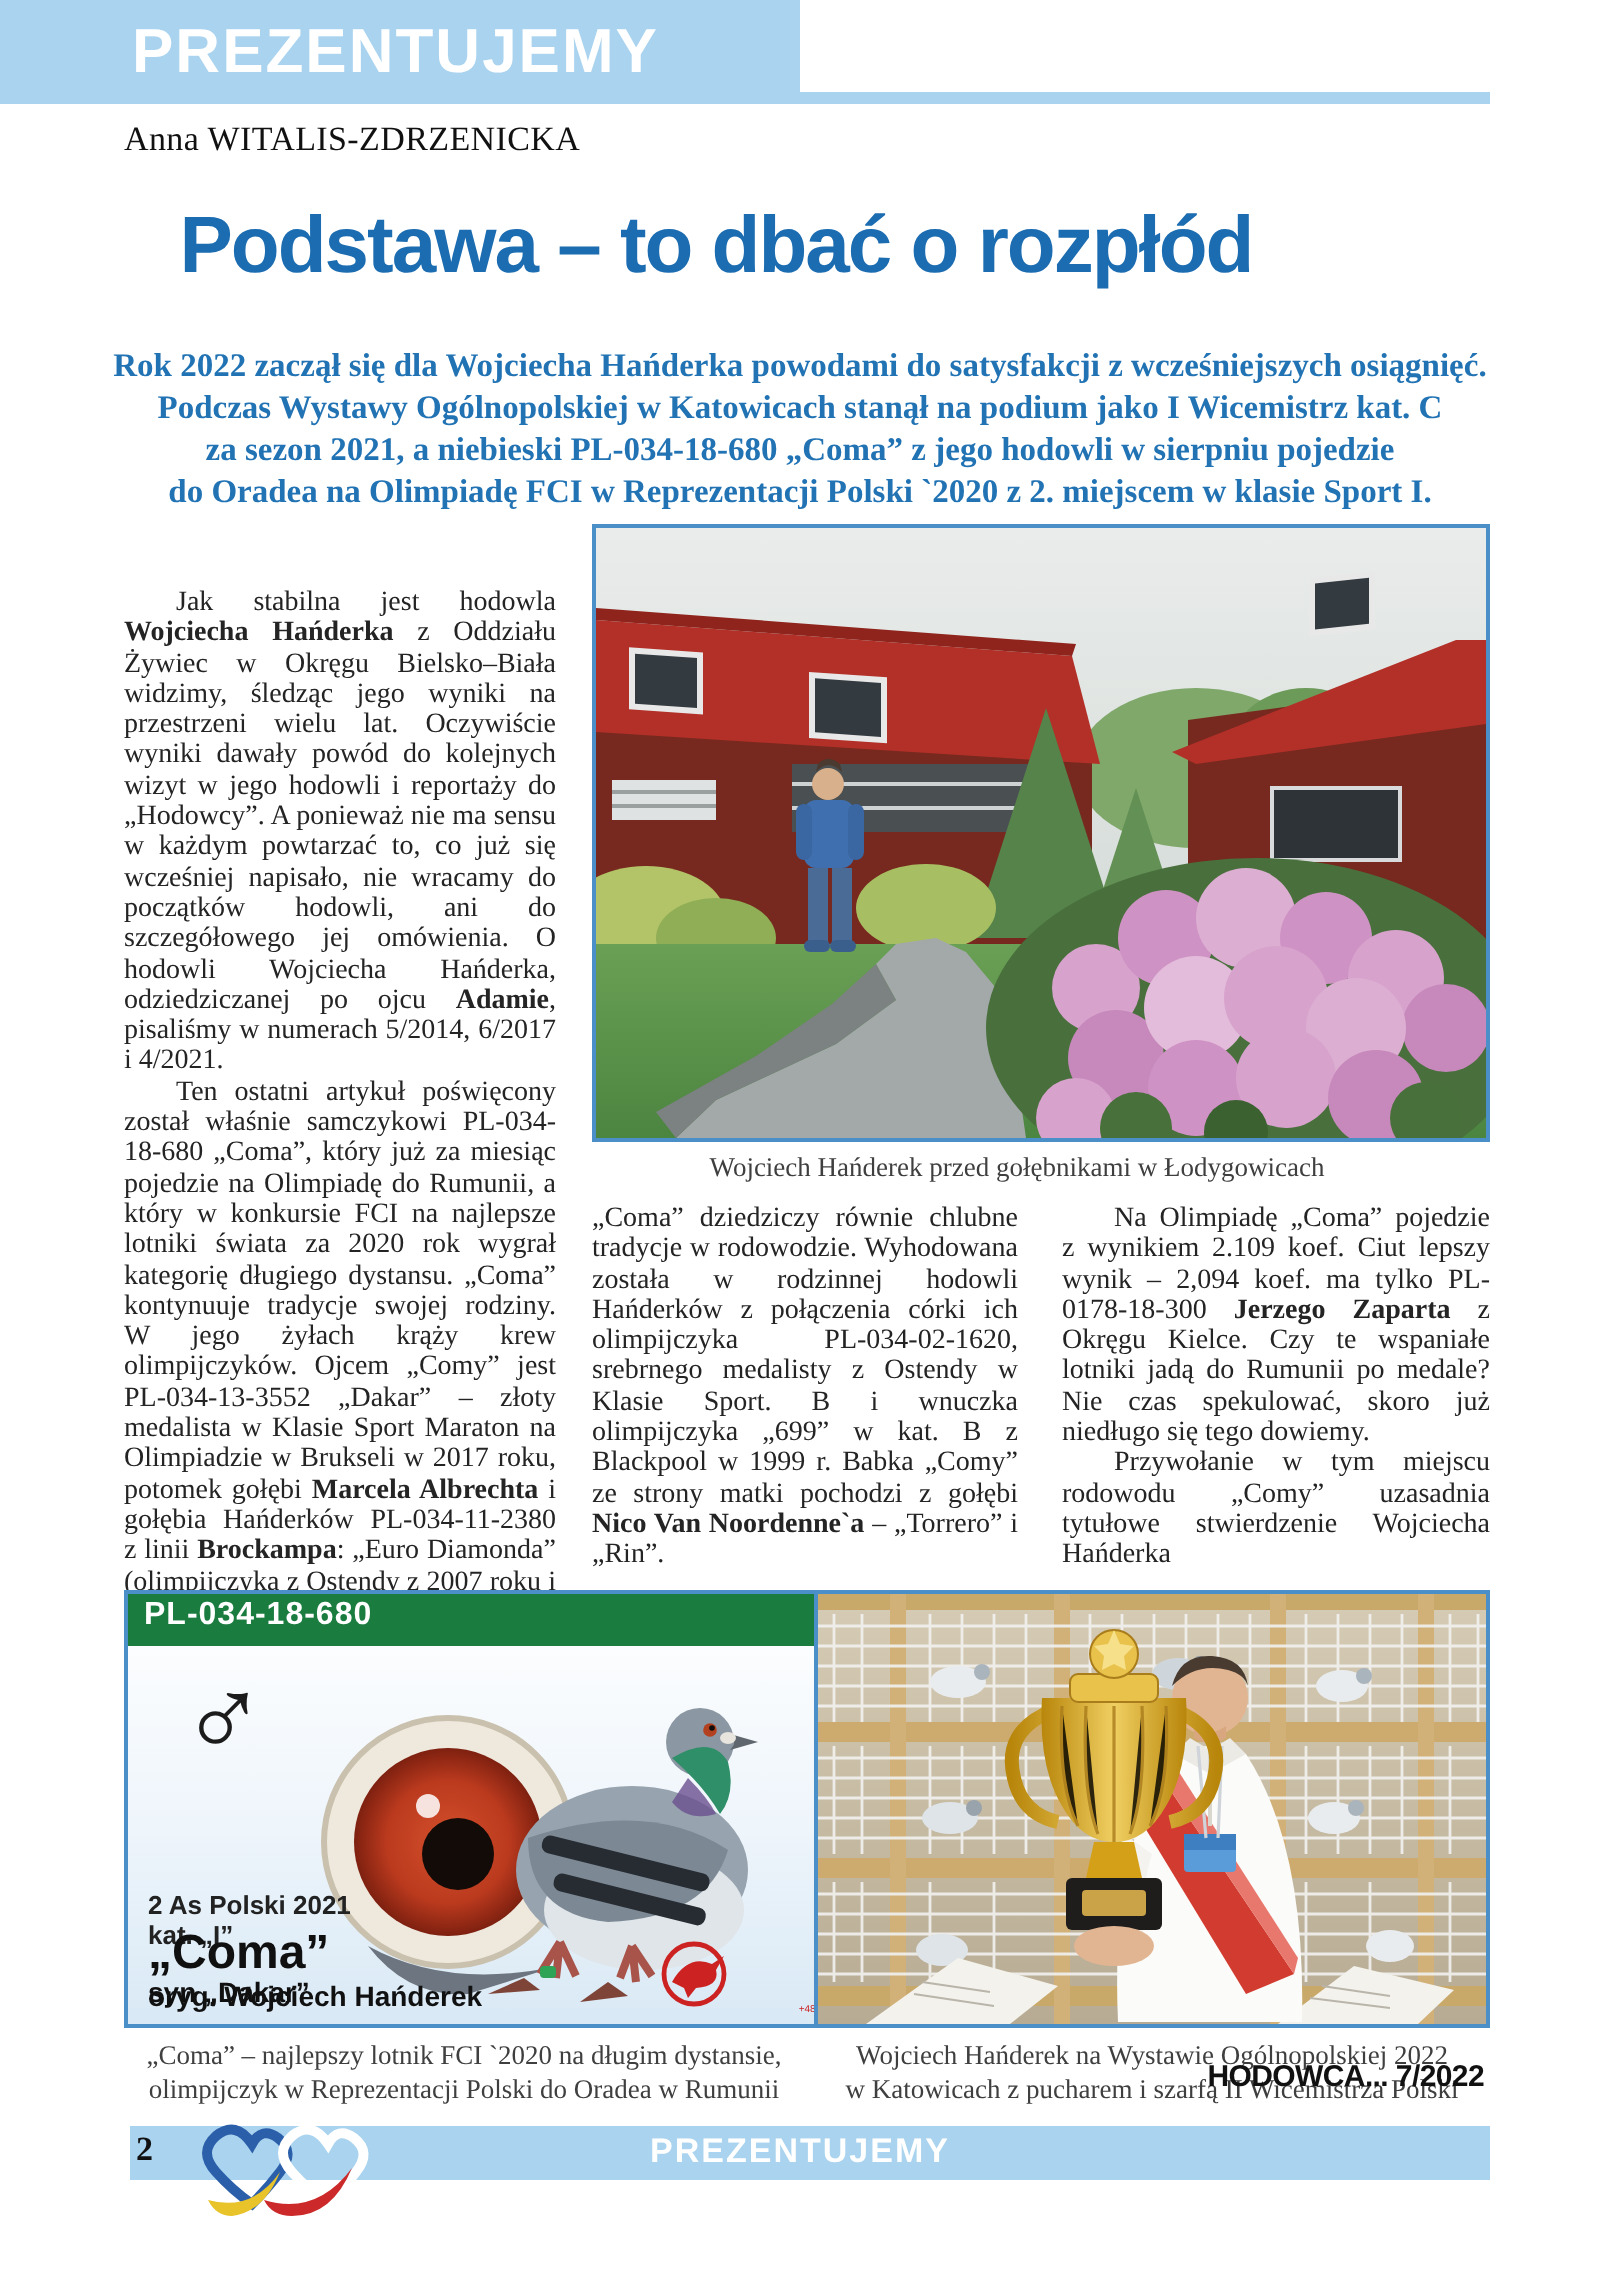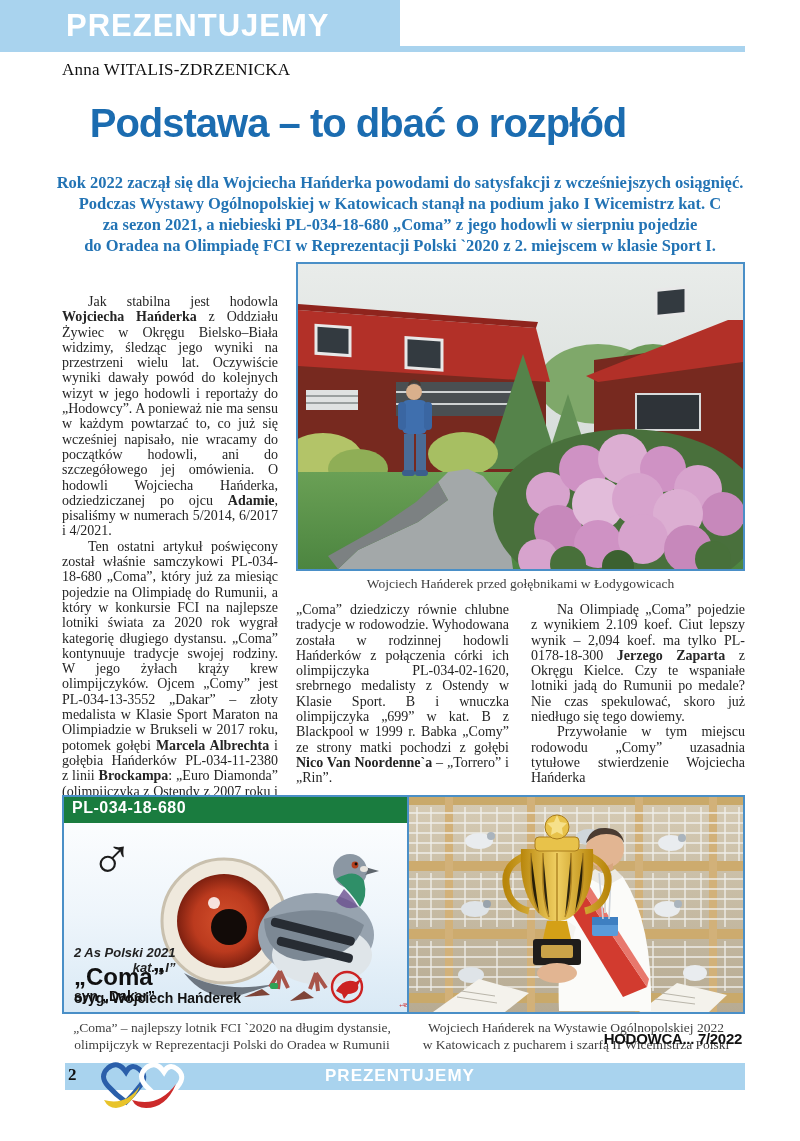--- a/index.html
+++ b/index.html
@@ -22,33 +22,33 @@
   .textcol p{margin:0;text-align:justify;text-indent:26px;}
   .textcol.no-indent p{text-indent:0;}
   .col-left{left:62px;top:263px;width:216px;margin-top:31px;}
   .col-mid{left:296px;top:602px;width:213px;}
   .col-right{left:531px;top:602px;width:214px;}
   
   .photo{position:absolute;border:2px solid #4a8fc7;background:#dfe3e0;box-sizing:border-box;}
   .photo-top{left:296px;top:262px;width:449px;height:309px;}
   .photo-trophy{left:407px;top:795px;width:338px;height:219px;}
   .caption{position:absolute;text-align:center;font-size:13.5px;line-height:16.5px;color:#3f3f3f;}
-  .cap-top{left:296px;top:576px;width:449px;}
+  .cap-top{left:284px;top:576px;width:449px;}
   .cap-left{left:56px;top:1020px;width:352px;}
   .cap-right{left:407px;top:1020px;width:338px;}
   
   .card{position:absolute;left:62px;top:795px;width:389px;height:219px;box-sizing:border-box;
         border:2px solid #4a8fc7;background:linear-gradient(180deg,#ffffff 0%,#eef5fb 55%,#d9e9f5 100%);}
   .card-bar{position:absolute;left:0;top:0;width:100%;height:26px;background:#1a7c3f;}
   .card-ring{position:absolute;left:8px;top:2px;font-family:"Liberation Sans",sans-serif;
              font-weight:bold;font-size:16px;color:#fff;letter-spacing:.5px;}
   .card-sex{position:absolute;left:26px;top:34px;font-size:58px;color:#1c1c1c;line-height:58px;}
   .card-award{position:absolute;left:10px;top:148px;font-family:"Liberation Sans",sans-serif;
               font-weight:bold;font-size:13px;color:#222;line-height:15px;}
-  .card-award .k{display:block;text-align:right;font-style:italic;}
+  .card-award .k{display:block;text-align:left;}
   .card-art{position:absolute;left:0;top:26px;width:326px;height:189px;}
   .nm{position:absolute;left:10px;top:176px;font-family:"Liberation Sans",sans-serif;font-weight:bold;
       font-size:24px;color:#101010;}
   
   .foot-band{position:absolute;left:65px;top:1063px;width:680px;height:27px;background:#a9d3ee;}
   .foot-page{position:absolute;left:68px;top:1065px;font-family:"Liberation Serif",serif;
              font-weight:bold;font-size:17px;color:#111;}
   .foot-label{position:absolute;left:0;top:1066px;width:800px;text-align:center;
               font-family:"Liberation Sans",sans-serif;font-weight:bold;font-size:17px;
               color:#fff;letter-spacing:1px;}

